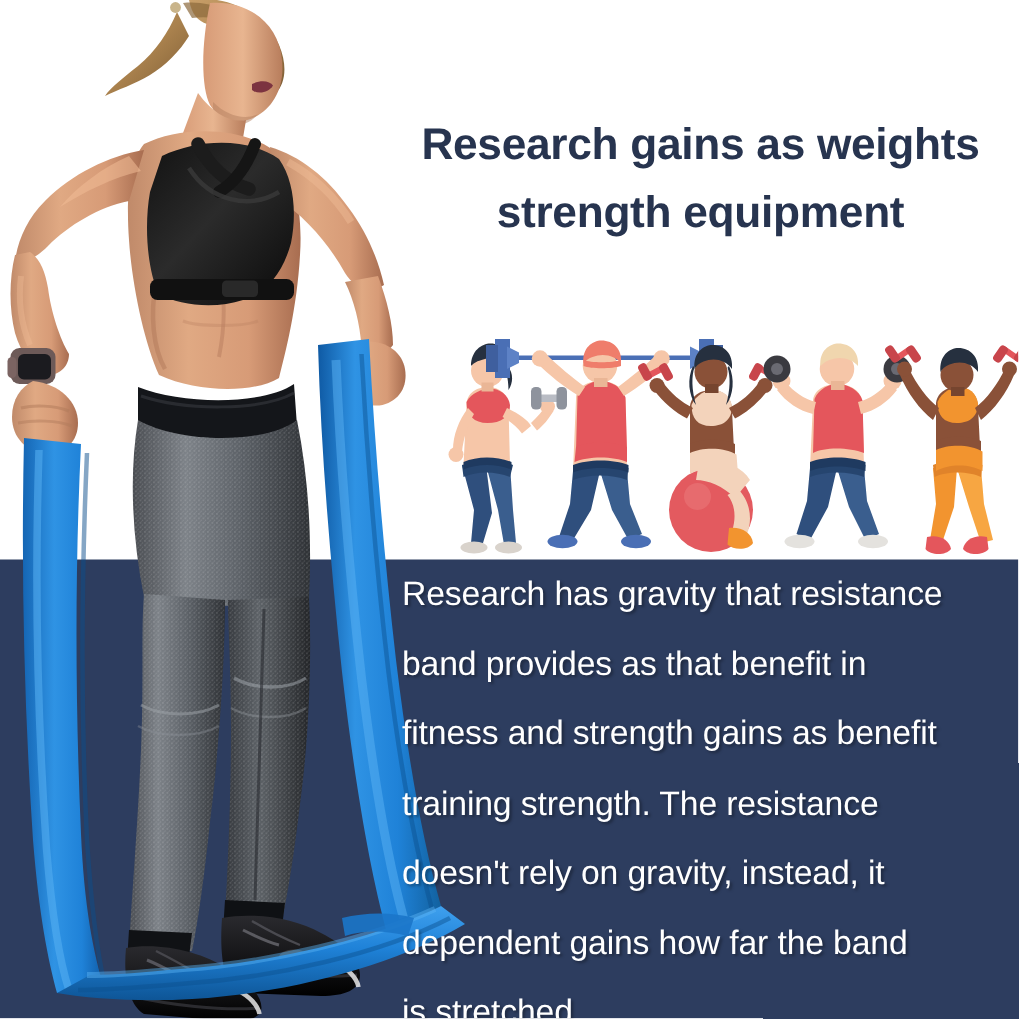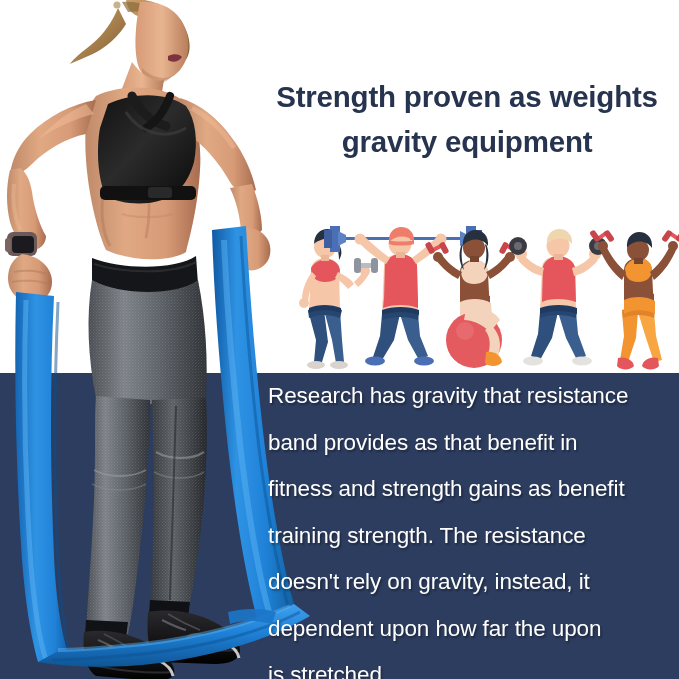--- a/index.html
+++ b/index.html
@@ -485,27 +485,27 @@
       <path d="M294 604 C250 626 180 642 120 646 C98 648 76 650 60 650
                L38 662 C60 666 96 668 128 666 C196 662 266 642 310 616 Z" fill="url(#bandB)"></path>
       <path d="M300 612 C254 636 182 652 120 656 C96 658 72 660 52 660" stroke="#0c4f8f" stroke-width="3" fill="none" opacity="0.45"></path>
       <path d="M290 606 C246 626 180 642 122 646 C100 648 76 650 58 650" stroke="#5bb3f4" stroke-width="4" fill="none" opacity="0.45"></path>
 
       <path d="M228 612 C244 608 262 608 276 612 L272 624 C256 620 242 620 230 624 Z" fill="#1b76c9" opacity="0.9"></path>
     </svg>
   </div>
 
   <div class="headline">
-    <span class="ln">Strength proven as weights</span>
-    <span class="ln">gravity equipment</span>
+    <span class="ln">Research gains as weights</span>
+    <span class="ln">strength equipment</span>
   </div>
 
   <div class="body-copy">
     <span class="ln">Research has gravity that resistance</span>
     <span class="ln">band provides as that benefit in</span>
     <span class="ln">fitness and strength gains as benefit</span>
     <span class="ln">training strength. The resistance</span>
     <span class="ln">doesn't rely on gravity, instead, it</span>
-    <span class="ln">dependent upon how far the upon</span>
+    <span class="ln">dependent gains how far the band</span>
     <span class="ln">is stretched.</span>
   </div>
 
 </div>
 
 </body></html>

